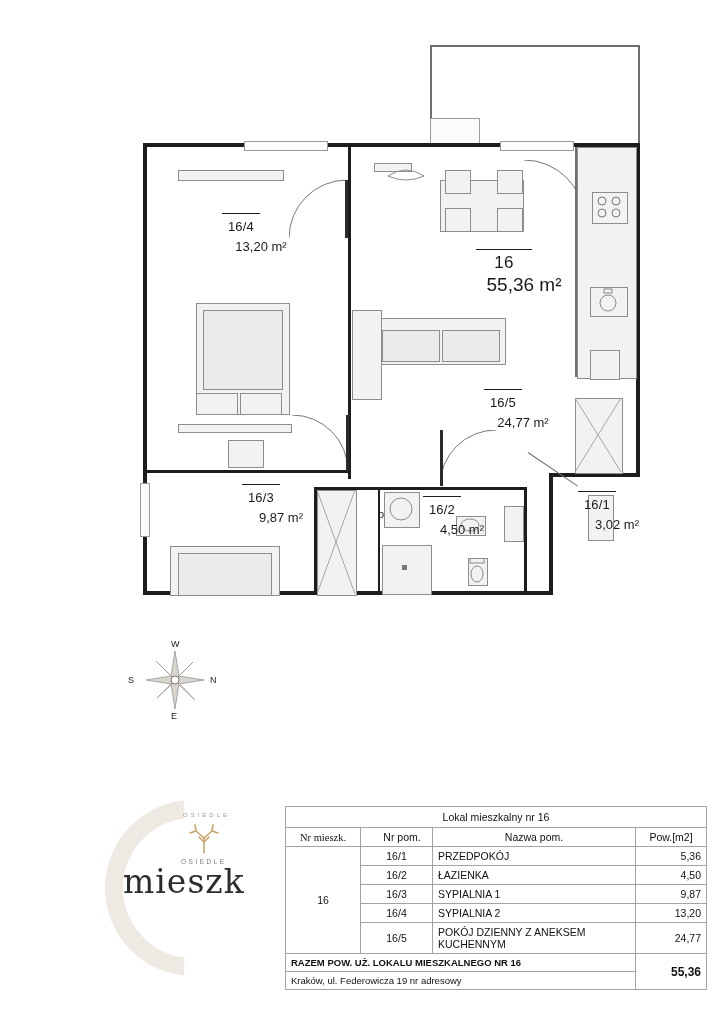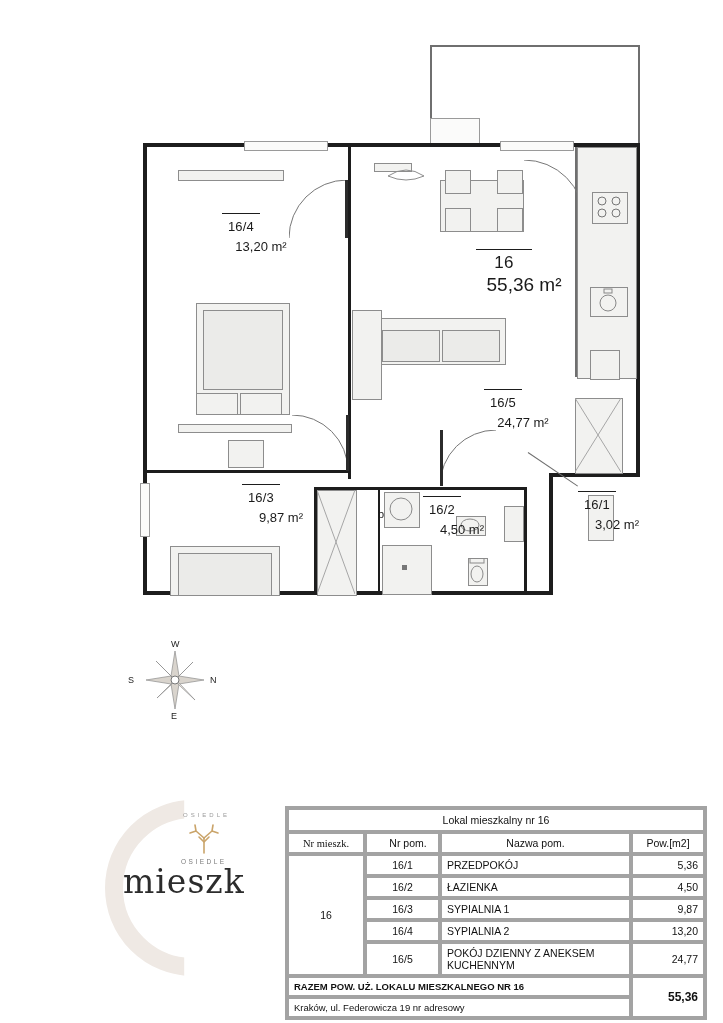--- a/index.html
+++ b/index.html
@@ -32,21 +32,21 @@
   .logo{position:absolute;left:105px;top:800px;width:170px;height:170px;}
   .logo .arc{position:absolute;left:0;top:0;width:140px;height:140px;border:18px solid #efe9e4;border-radius:50%;clip-path:inset(0 55% 0 0);}
   .logo .brand{position:absolute;left:18px;top:62px;font-family:"DejaVu Serif", serif;font-size:33px;letter-spacing:1px;color:#2c2c2c;}
   .logo .sub{position:absolute;left:76px;top:58px;font-size:6.5px;letter-spacing:2.5px;color:#7a7a7a;}
   .logo .top{position:absolute;left:78px;top:12px;font-size:6px;letter-spacing:3px;color:#9a9a9a;}
   .logo .antler{position:absolute;left:76px;top:24px;width:46px;height:30px;}
 
   
   table.spec{position:absolute;left:285px;top:806px;width:422px;border-collapse:collapse;
              font-size:10.5px;color:#111;}
-  table.spec td,table.spec th{border:4px solid #a3a3a3;padding:3px 5px;font-weight:normal;}
+  table.spec td,table.spec th{border:1px solid #a3a3a3;padding:3px 5px;font-weight:normal;}
   table.spec .ttl{text-align:center;font-size:10.5px;padding:4px;}
   table.spec .hdr{text-align:center;}
   table.spec .num{text-align:right;}
   table.spec .mid{text-align:center;vertical-align:middle;}
   table.spec .sum{font-weight:bold;text-align:right;font-size:12px;}
   table.spec .sumlbl{font-weight:bold;font-size:9.5px;}
   table.spec .addr{font-size:9.5px;}
 </style>
 </head>
 <body>

